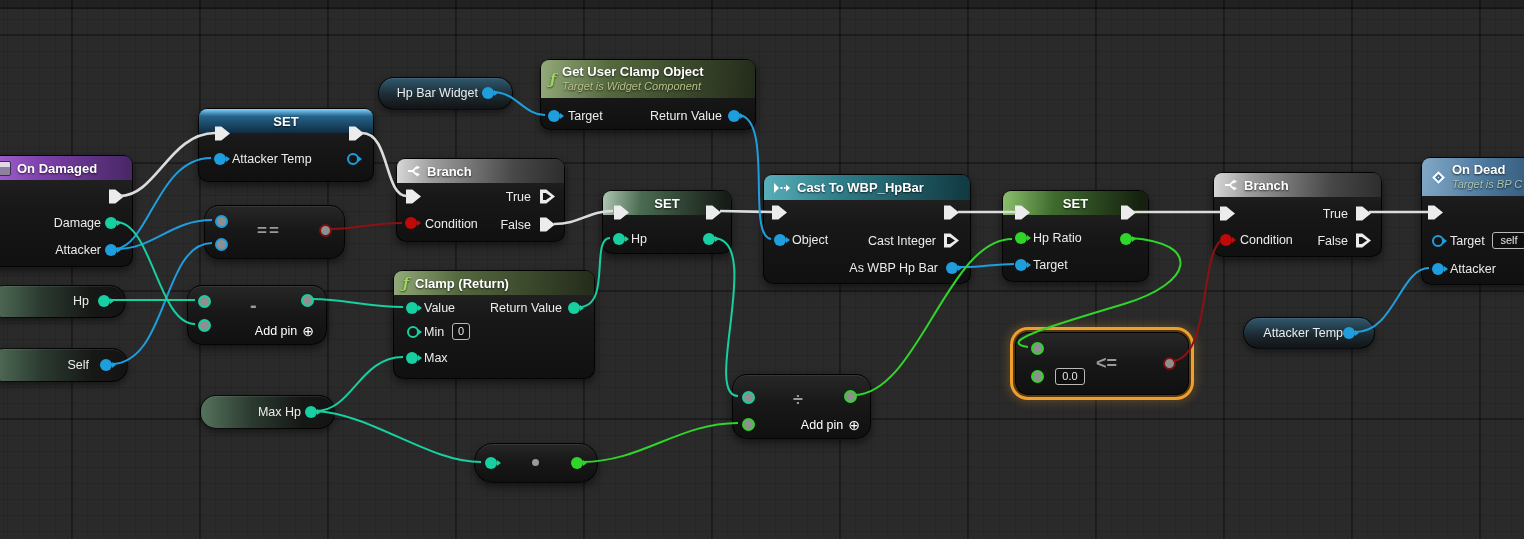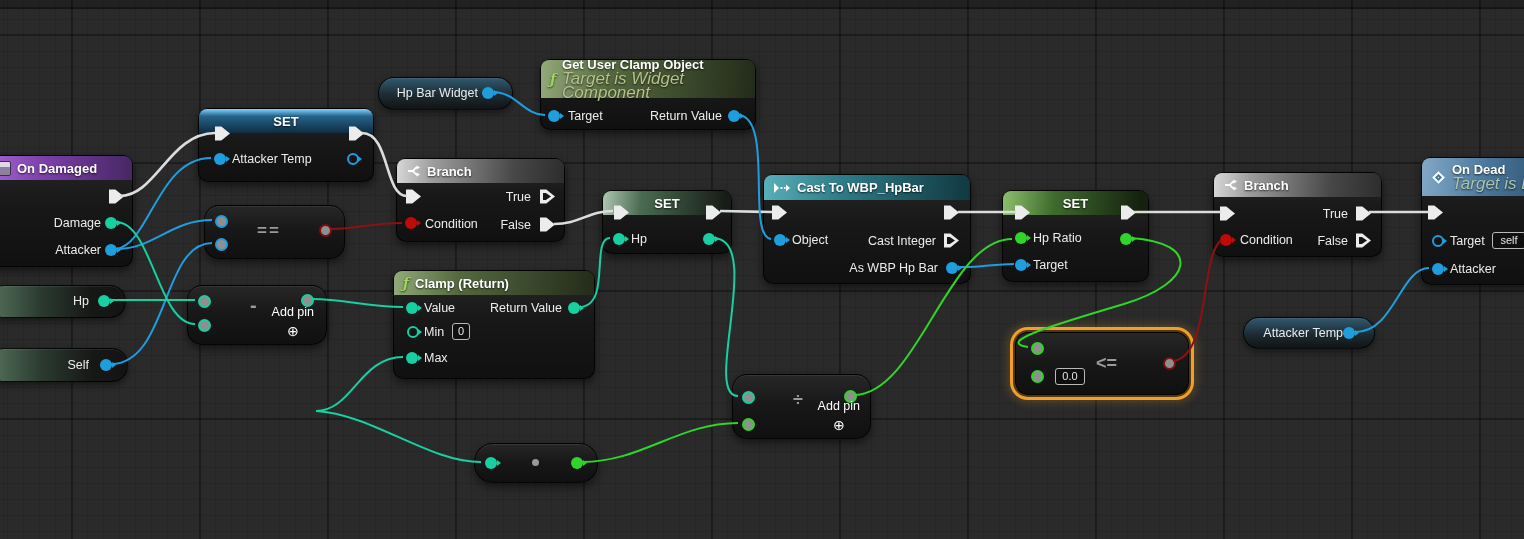--- a/index.html
+++ b/index.html
@@ -15,21 +15,21 @@
     border:1.5px solid rgba(0,0,0,.85);border-radius:10px;
     box-shadow:0 4px 9px rgba(0,0,0,.5), inset 0 1px 0 rgba(255,255,255,.07);z-index:2;}
   .opnode{border-radius:15px;}
   .hdr{position:absolute;left:0;right:0;top:0;display:flex;align-items:center;gap:6px;padding:0 9px;
     font-weight:bold;font-size:13px;color:#fff;text-shadow:0 1px 2px rgba(0,0,0,.7);
     border-radius:8px 8px 0 0;height:24px;box-sizing:border-box;}
   .hdr.center{justify-content:center;}
   .hdr.tall{height:38px;}
   .hcol{display:flex;flex-direction:column;line-height:14px;}
   .htitle{font-size:13px;font-weight:bold;}
-  .hsub{font-size:17px;font-weight:normal;font-style:italic;color:#b7c18a;}
+  .hsub{font-size:11px;font-weight:normal;font-style:italic;color:#b7c18a;}
   .hdr-purple{background:linear-gradient(90deg,#a565d4 0%,#7b3fa8 40%,#472764 100%);}
   .hdr-blue{background:linear-gradient(180deg,#7fd4ff 0%,#25638a 30%,#0f2d42 100%);}
   .hdr-teal-var{background:linear-gradient(95deg,#aec6b2 0%,#4a6b51 30%,#161c17 95%);}
   .hdr-green-var{background:linear-gradient(95deg,#8cc06c 0%,#3f6b2e 35%,#15200f 95%);}
   .hdr-fn{background:linear-gradient(95deg,#93aa7a 0%,#55693f 32%,#232b1a 100%);}
   .hdr-cast{background:linear-gradient(95deg,#58b0ba 0%,#2e7b87 38%,#113840 100%);}
   .hdr-grey{background:linear-gradient(95deg,#d8d8d8 0%,#9c9c9c 22%,#474747 70%,#2d2d2d 100%);}
   .hdr-steel{background:linear-gradient(95deg,#82a8c6 0%,#49759a 45%,#23445e 100%);}
   .hsub-steel{color:#a9c4ad;}
   .plabel{position:absolute;font-size:12.5px;line-height:14px;color:#ececec;white-space:nowrap;}
@@ -41,21 +41,21 @@
   .pin.hollow{width:8px;height:8px;border:2px solid currentColor;background:#141414;}
   .pin.hollow::after{content:"";position:absolute;left:9px;top:1px;border-left:4px solid currentColor;
     border-top:3px solid transparent;border-bottom:3px solid transparent;}
   .pin.ring{width:9px;height:9px;border:2.5px solid currentColor;background:#8f8f8f;}
   .epin{position:absolute;width:15px;height:15px;}
   .epin i{position:absolute;display:block;}
   .epin .s1{left:0;top:0;right:0;bottom:0;background:#ececec;clip-path:polygon(0% 4%,42% 4%,100% 50%,42% 96%,0% 96%);}
   .epin.hollow .s2{left:3px;top:4px;right:4px;bottom:4px;background:#151515;clip-path:polygon(0% 0%,36% 0%,100% 50%,36% 100%,0% 100%);}
   .valbox{position:absolute;border:1px solid #b9b9b9;border-radius:3px;background:rgba(0,0,0,.25);
     color:#e4e4e4;font-size:11px;line-height:15px;padding:0 4px;text-align:center;}
-  .addpin{position:absolute;display:flex;align-items:center;gap:5px;color:#fff;font-size:12.5px;flex-direction:column;}
+  .addpin{position:absolute;display:flex;align-items:center;gap:5px;color:#fff;font-size:12.5px;}
   .addpin .plus{font-size:14px;line-height:14px;color:#fff;}
   .pill{position:absolute;border-radius:16px;border:1.5px solid rgba(0,0,0,.85);z-index:2;
     box-shadow:0 3px 7px rgba(0,0,0,.45), inset 0 1px 0 rgba(255,255,255,.08);}
   .pill-green{background:linear-gradient(90deg,#55725c 0%,#2b3a30 38%,#161816 75%,#131313 100%);}
   .pill-blue{background:linear-gradient(180deg,#30596f 0%,#1c2b33 55%,#121314 100%);text-align:center;}
   .selected{box-shadow:0 0 0 2px rgba(0,0,0,.65),0 0 0 5px #ef9f2c,0 0 8px 8px rgba(239,159,44,.22);border-radius:13px;}
   .fn-icon{color:#9fd65e;font-family:"DejaVu Serif",serif;font-style:italic;font-weight:bold;font-size:14px;}
   .delegate-icon{width:13px;height:13px;border-radius:2px;border:1px solid #38304a;
     background:linear-gradient(180deg,#ded8e8 0 38%,#8d819f 38% 100%);}
   .diamond-icon{width:9px;height:9px;background:#fff;transform:rotate(45deg);margin:0 3px;
@@ -325,20 +325,24 @@
   </div>
 
   <div class="pill pill-green" style="left:-12px;top:285px;width:136px;height:31px;">
     <span class="plabel" style="right:36px;top:8px;">Hp</span>
     <span class="pin filled" style="left:109px;top:9px;color:#17cfa0;"></span>
   </div>
   <div class="pill pill-green" style="left:-12px;top:348px;width:138px;height:32px;">
     <span class="plabel" style="right:38px;top:9px;">Self</span>
     <span class="pin filled" style="left:111px;top:10px;color:#1f9ede;"></span>
   </div>
+  <div class="pill pill-green" style="left:200px;top:395px;width:133px;height:32px;">
+    <span class="plabel" style="right:33px;top:9px;">Max Hp</span>
+    <span class="pin filled" style="left:104px;top:10px;color:#17cfa0;"></span>
+  </div>
   <div class="pill pill-blue" style="left:1243px;top:317px;width:130px;height:30px;">
     <span class="plabel" style="right:31px;top:8px;">Attacker Temp</span>
     <span class="pin filled" style="left:99px;top:9px;color:#1f9ede;"></span>
   </div>
 
   <div class="node opnode" style="left:474px;top:443px;width:122px;height:38px;border-radius:19px;">
     <span class="pin filled" style="left:10px;top:13px;color:#17cfa0;"></span>
     <span class="dot" style="left:57px;top:15px;"></span>
     <span class="pin filled" style="left:96px;top:13px;color:#2fd529;"></span>
   </div>

